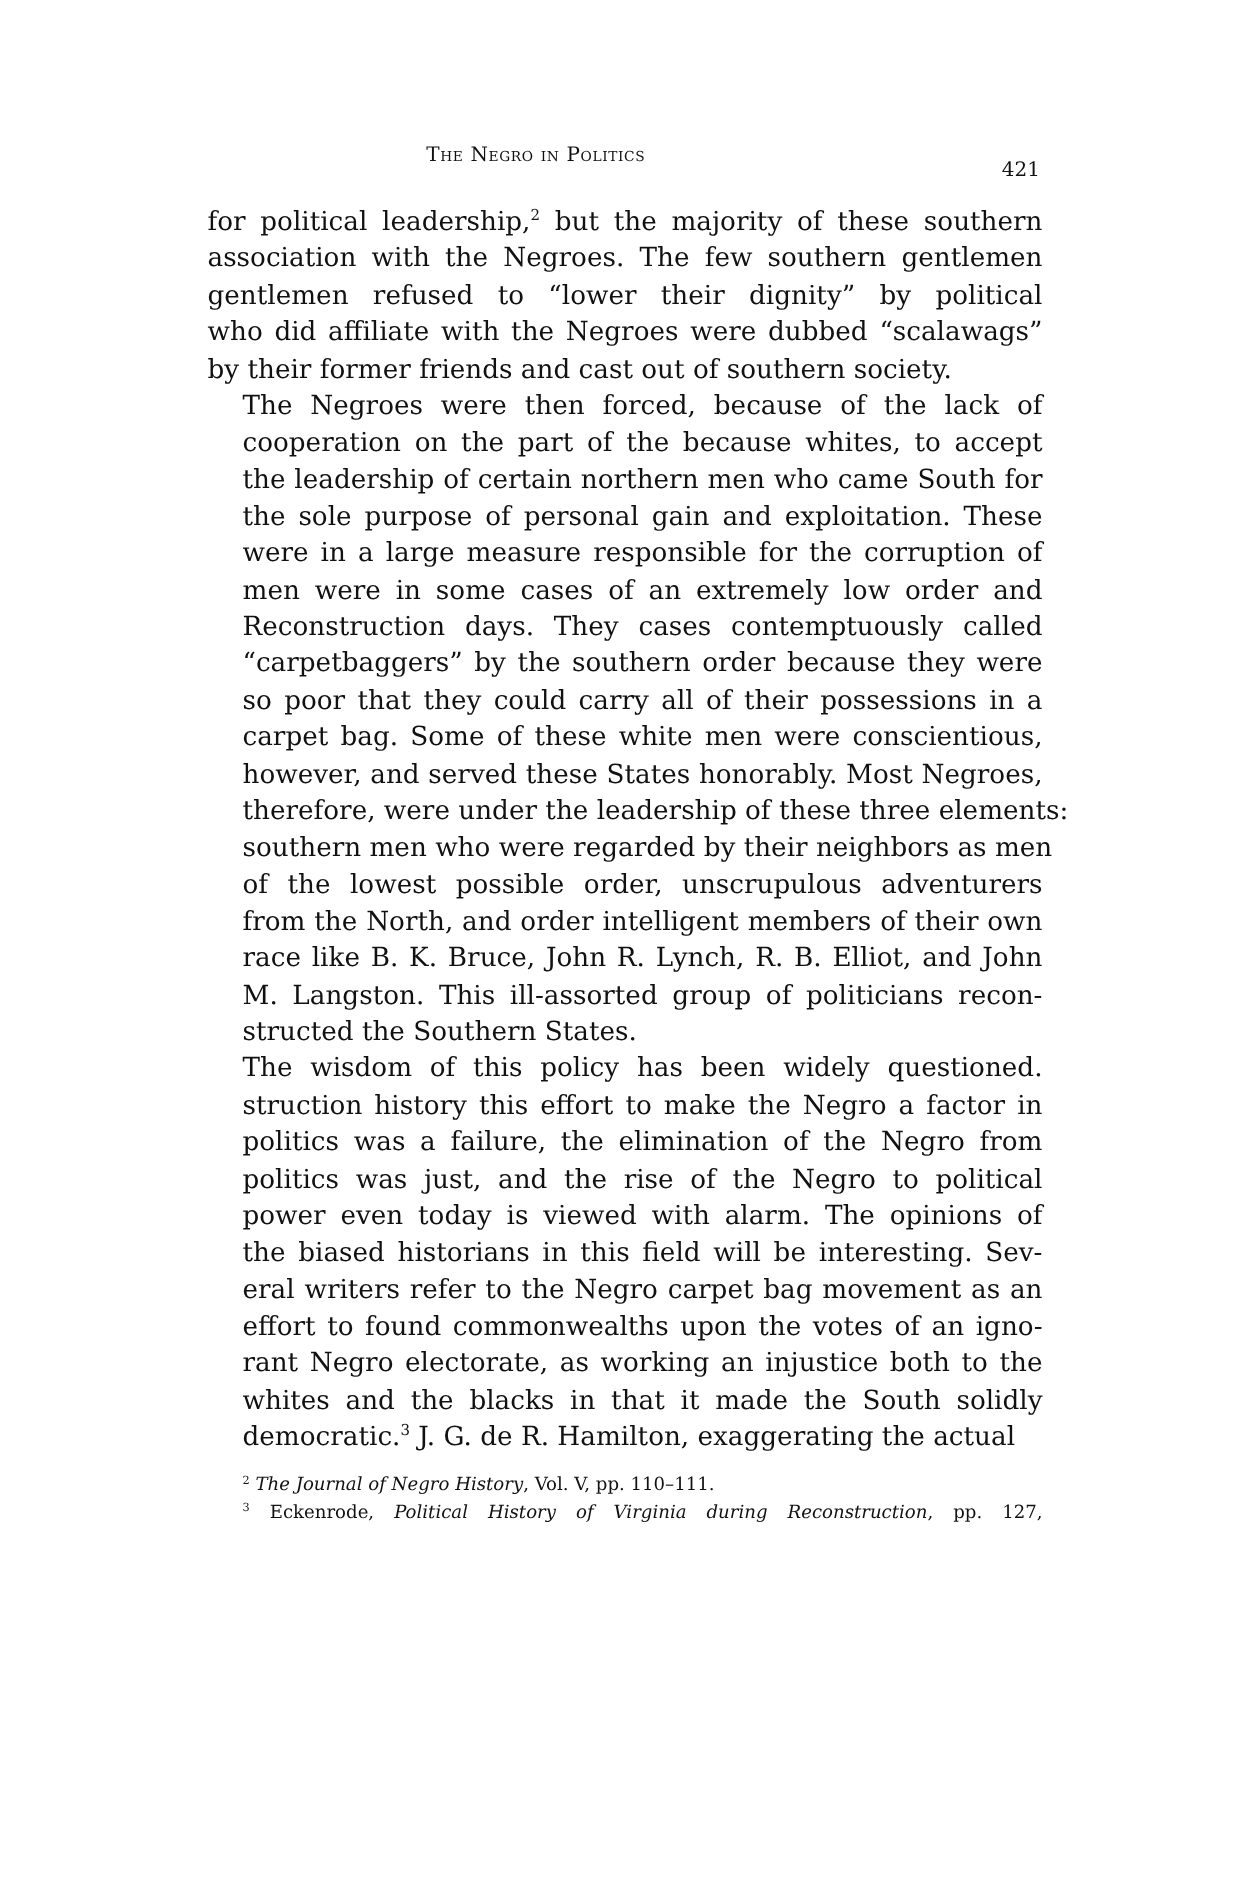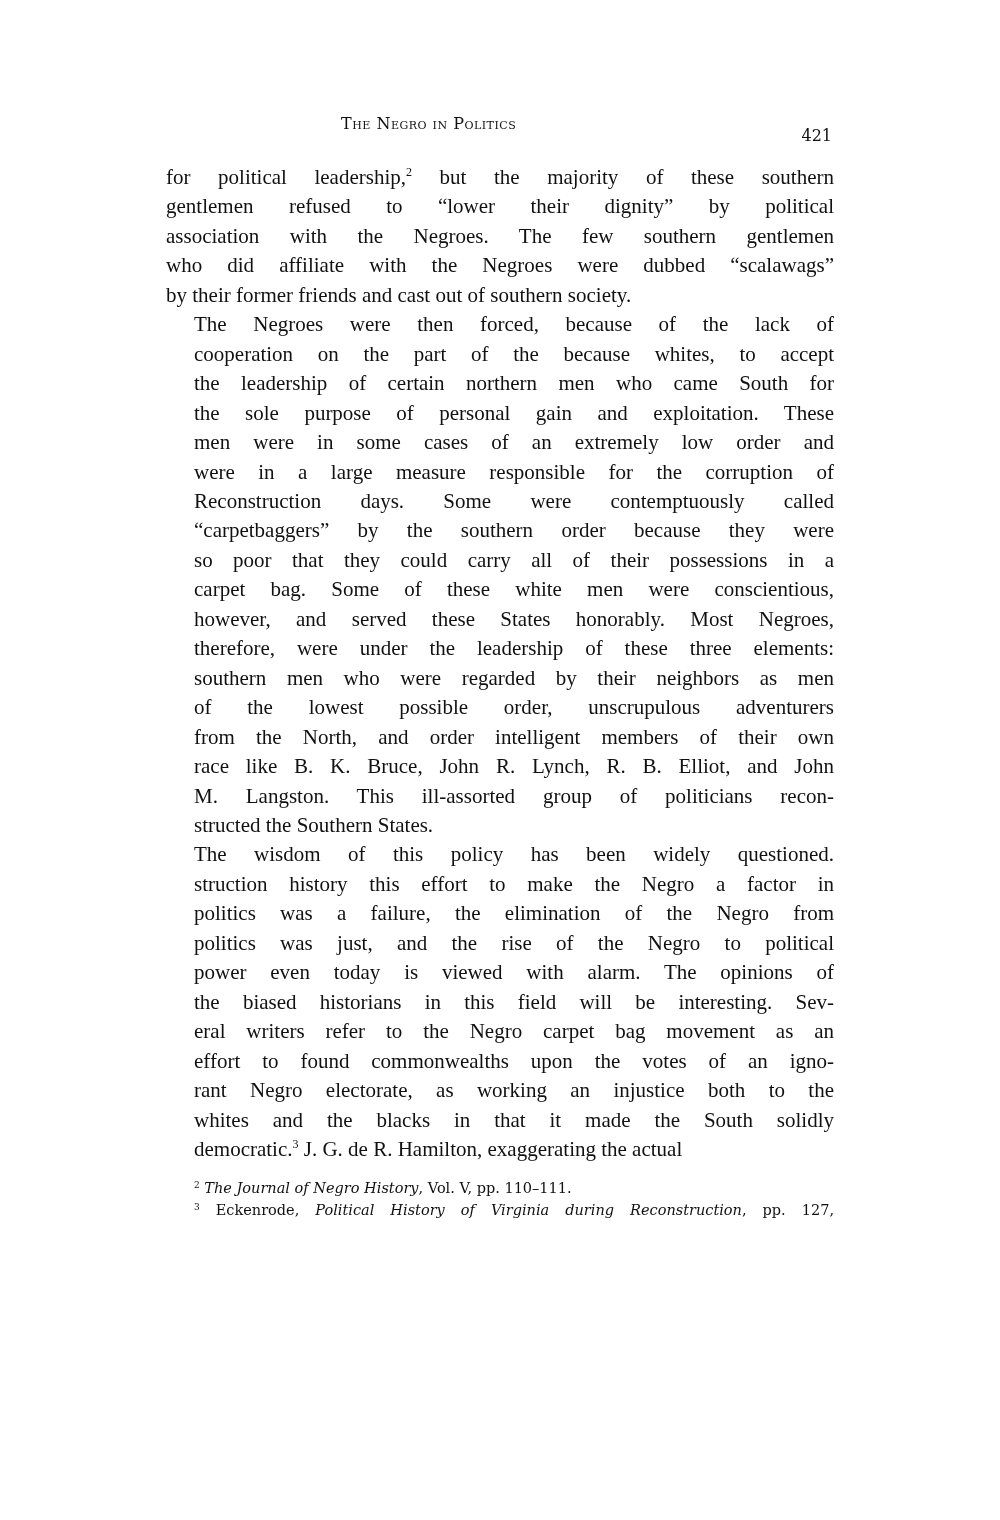--- a/index.html
+++ b/index.html
@@ -4,21 +4,21 @@
 <style>
   html, body { margin: 0; padding: 0; background: #ffffff; }
   body { width: 1000px; height: 1520px; position: relative; overflow: hidden; color: #111; font-family: "DejaVu Serif", "Liberation Serif", serif; }
   .page { position: absolute; left: 166px; top: 0; width: 668px; }
   .running-head { position: absolute; top: 114px; left: 0; width: 668px; height: 30px; font-size: 16px; }
   .running-title { position: absolute; left: 175px; top: 0; font-variant: small-caps; letter-spacing: 0.5px; }
   .page-number { position: absolute; right: 2px; top: 12px; }
   .body-text { position: absolute; top: 163px; left: 0; width: 668px; font-size: 21px; line-height: 29.45px; }
   .body-text p { margin: 0; text-align: justify; text-align-last: left; }
   .body-text p.indent { text-indent: 28px; }
-  .line { display: block; text-align: justify; text-align-last: justify; white-space: nowrap; overflow: visible; font-family: Liberation Serif, serif; }
+  .line { display: block; text-align: justify; text-align-last: justify; white-space: nowrap; overflow: visible; }
   .line.last { text-align-last: left; }
   sup { font-size: 12px; line-height: 0; vertical-align: 8px; }
   .footnotes { position: absolute; top: 1177px; left: 0; width: 668px; font-size: 14.5px; line-height: 22px; }
   .fn { display: block; white-space: nowrap; text-align-last: left; }
   .fn.first { padding-left: 28px; }
   .fn.just { text-align: justify; text-align-last: justify; }
   .fn sup { font-size: 9px; vertical-align: 5px; }
   i { font-style: italic; }
 </style>
 </head>
@@ -26,33 +26,33 @@
 
 <div class="page">
   <div class="running-head">
     <span class="running-title">The Negro in Politics</span>
     <span class="page-number">421</span>
   </div>
 
   <div class="body-text" id="body-text">
       <p>
         <span class="line"><span>for political leadership,</span><sup>2</sup><span> but the majority of these southern</span></span>
+        <span class="line"><span>association with the Negroes.  The few southern gentlemen</span></span>
         <span class="line"><span>gentlemen refused to “lower their dignity” by political</span></span>
-        <span class="line"><span>association with the Negroes.  The few southern gentlemen</span></span>
         <span class="line"><span>who did affiliate with the Negroes were dubbed “scalawags”</span></span>
         <span class="line last"><span>by their former friends and cast out of southern society.</span></span>
       </p>
       <p class="indent">
         <span class="line" style="text-indent: 28px;"><span>The Negroes were then forced, because of the lack of</span></span>
         <span class="line"><span>cooperation on the part of the because whites, to accept</span></span>
         <span class="line"><span>the leadership of certain northern men who came South for</span></span>
         <span class="line"><span>the sole purpose of personal gain and exploitation.  These</span></span>
+        <span class="line"><span>were in a large measure responsible for the corruption of</span></span>
         <span class="line"><span>men were in some cases of an extremely low order and</span></span>
-        <span class="line"><span>were in a large measure responsible for the corruption of</span></span>
-        <span class="line"><span>Reconstruction days.  Some were contemptuously called</span></span>
+        <span class="line"><span>Reconstruction days.  They cases contemptuously called</span></span>
         <span class="line"><span>“carpetbaggers” by the southern order because they were</span></span>
         <span class="line"><span>so poor that they could carry all of their possessions in a</span></span>
         <span class="line"><span>carpet bag.  Some of these white men were conscientious,</span></span>
         <span class="line"><span>however, and served these States honorably.  Most Negroes,</span></span>
         <span class="line"><span>therefore, were under the leadership of these three elements:</span></span>
         <span class="line"><span>southern men who were regarded by their neighbors as men</span></span>
         <span class="line"><span>of the lowest possible order, unscrupulous adventurers</span></span>
         <span class="line"><span>from the North, and order intelligent members of their own</span></span>
         <span class="line"><span>race like B. K. Bruce, John R. Lynch, R. B. Elliot, and John</span></span>
         <span class="line"><span>M. Langston.  This ill-assorted group of politicians recon-</span></span>

